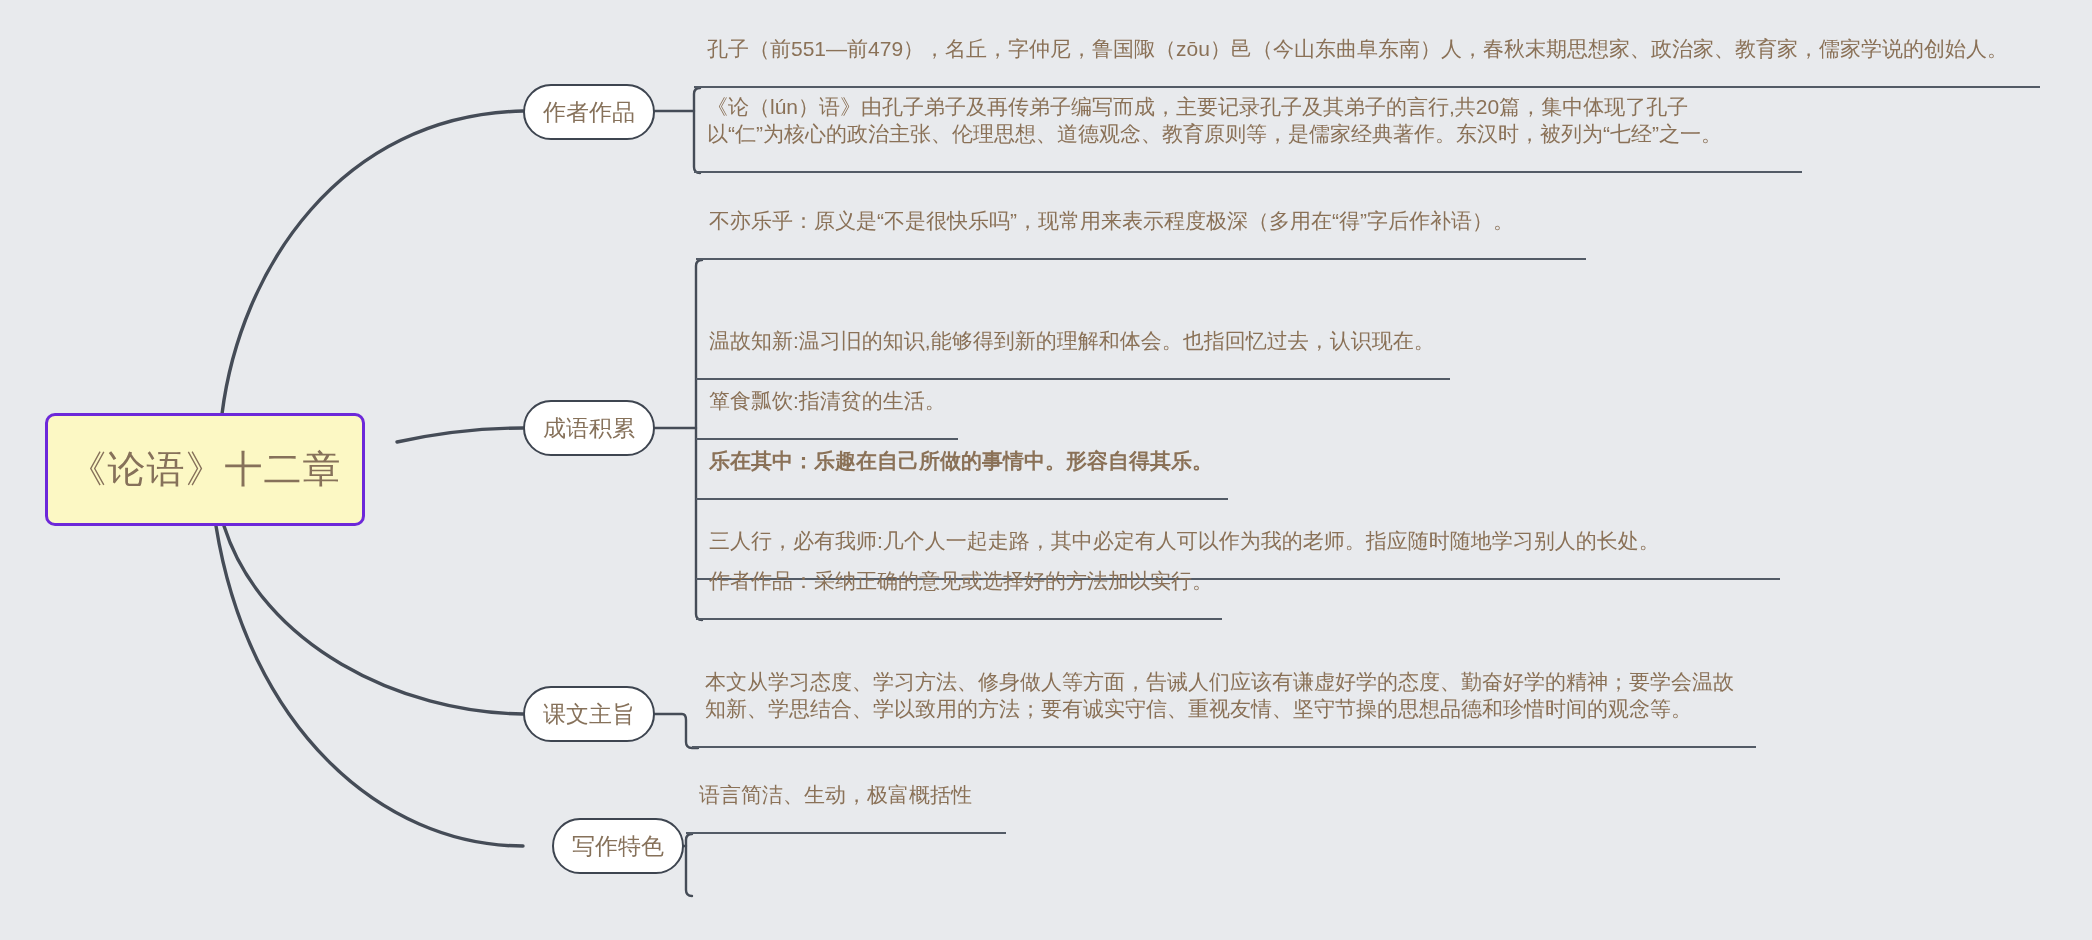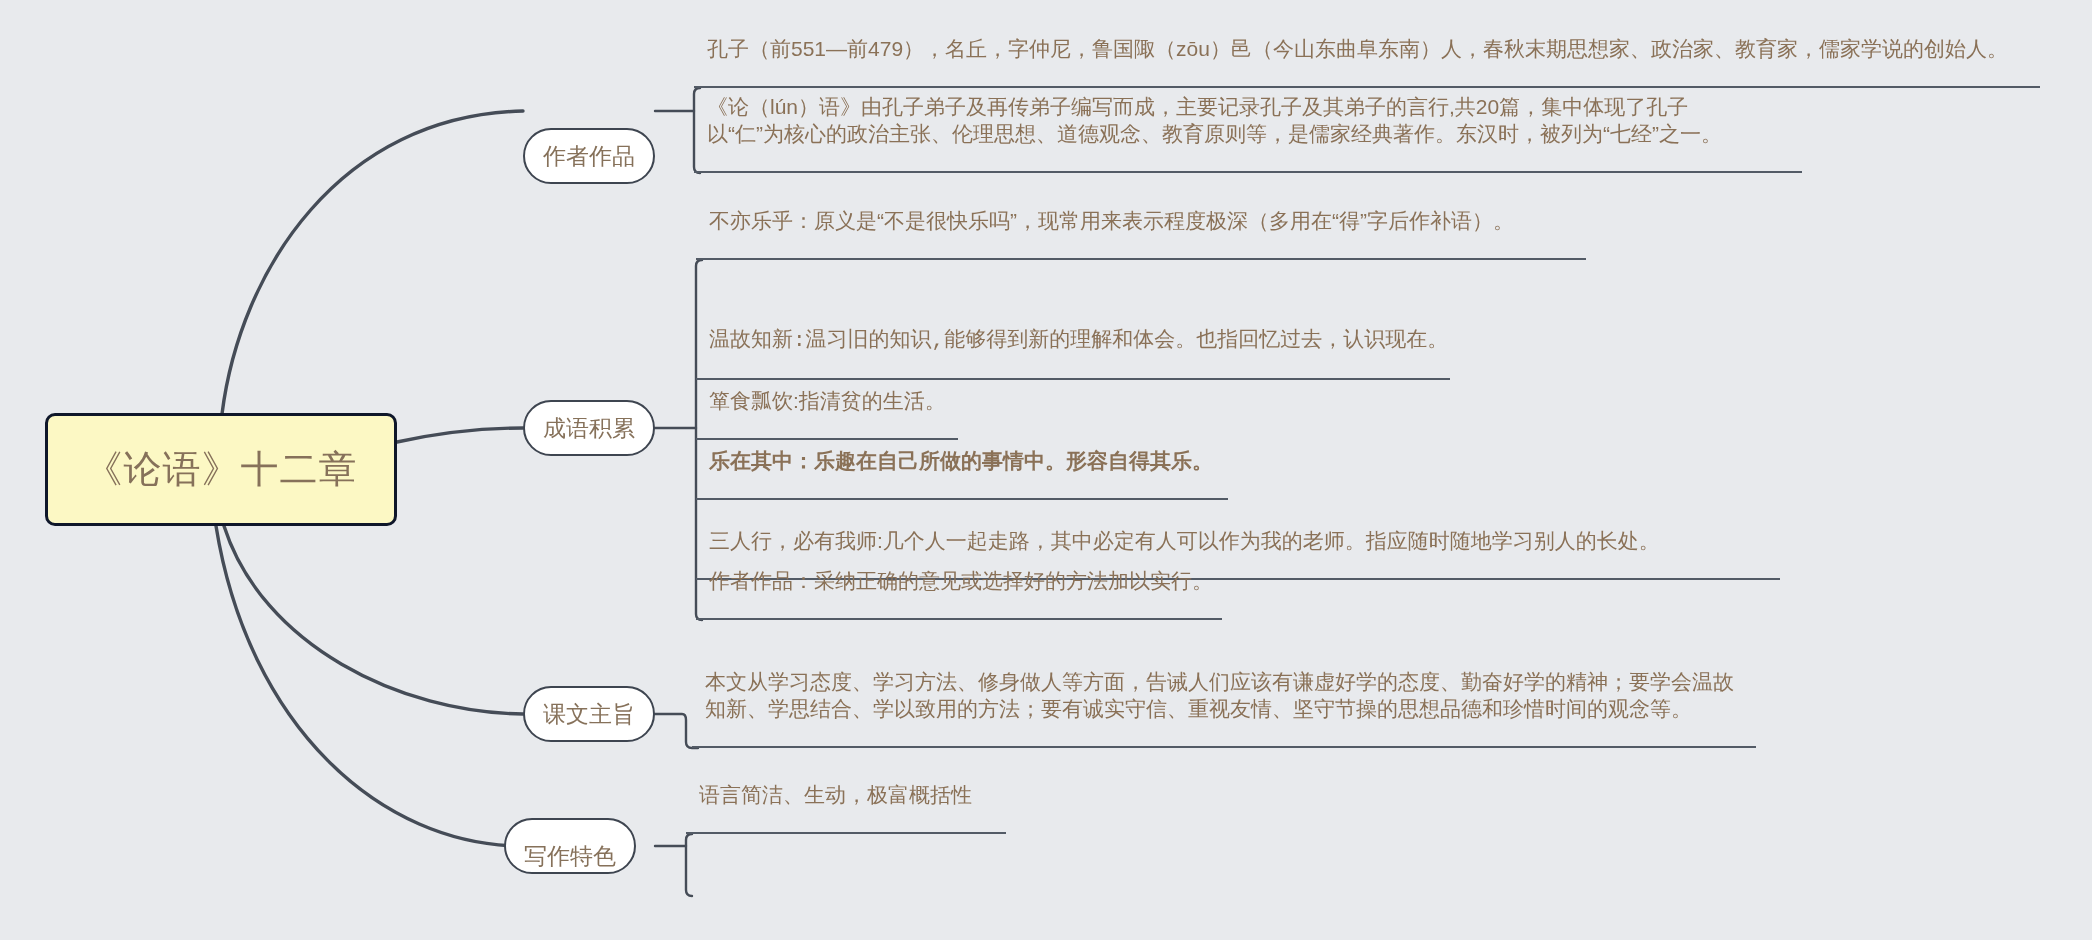--- a/index.html
+++ b/index.html
@@ -5,22 +5,22 @@
   html,body { margin:0; padding:0; }
   .canvas {
     position:relative; width:2092px; height:940px;
     background:#e8eaed; overflow:hidden;
     font-family:"Liberation Sans", sans-serif;
   }
   svg.links { position:absolute; left:0; top:0; width:2092px; height:940px; }
   .curve   { stroke:#454c57; stroke-width:3.4; fill:none; stroke-linecap:round; }
   .elbow   { stroke:#454c57; stroke-width:2.4; fill:none; stroke-linecap:round; }
   .root-node {
-    position:absolute; left:45px; top:413px; width:352px; height:113px;
-    background:#fcf8c4; border:3px solid #0f172a; border-radius:10px;
+    position:absolute; left:45px; top:413px; width:320px; height:113px;
+    background:#fcf8c4; border:3px solid #6d28d9; border-radius:10px;
     display:flex; align-items:center; justify-content:center;
     font-size:38px; letter-spacing:1px; color:#86715a; box-sizing:border-box;
   }
   .pill {
     position:absolute; width:132px; height:56px;
     background:#ffffff; border:2px solid #3e4550; border-radius:28px;
     display:flex; align-items:center; justify-content:center;
     font-size:23px; color:#86715a; box-sizing:border-box;
   }
   .leaf {
@@ -52,45 +52,45 @@
     <path class="elbow" d="M 655,714 H 682 Q 686,714 686,720 V 742 Q 686,748 692,748 H 698"></path>
 
     <path class="elbow" d="M 655,846 H 686"></path>
     <path class="elbow" d="M 692,834 Q 686,834 686,840 V 890 Q 686,896 692,896"></path>
   </svg>
 
   <div class="root-node">
     <span class="txt">《论语》十二章</span>
   </div>
 
-  <div class="pill" style="left:523px; top:84px;margin-top:44px;">
+  <div class="pill" style="left:523px; top:84px;">
     <span>作者作品</span>
   </div>
   <div class="pill" style="left:523px; top:400px;">
     <span>成语积累</span>
   </div>
   <div class="pill" style="left:523px; top:686px;">
     <span>课文主旨</span>
   </div>
-  <div class="pill" style="left:504px; top:818px;align-items:flex-end;">
+  <div class="pill" style="left:552px; top:818px;">
     <span>写作特色</span>
   </div>
 
   <div class="leaf" style="left:694px; top:50px; width:1346px; height:38px;">
     <span class="txt">孔子（前551—前479），名丘，字仲尼，鲁国陬（zōu）邑（今山东曲阜东南）人，春秋末期思想家、政治家、教育家，儒家学说的创始人。</span>
   </div>
   <div class="leaf" style="left:694px; top:97px; width:1108px; height:76px;">
     <span class="txt">《论（lún）语》由孔子弟子及再传弟子编写而成，主要记录孔子及其弟子的言行,共20篇，集中体现了孔子
 以“仁”为核心的政治主张、伦理思想、道德观念、教育原则等，是儒家经典著作。东汉时，被列为“七经”之一。</span>
   </div>
 
   <div class="leaf" style="left:696px; top:222px; width:890px; height:38px;">
     <span class="txt">不亦乐乎：原义是“不是很快乐吗”，现常用来表示程度极深（多用在“得”字后作补语）。</span>
   </div>
-  <div class="leaf" style="left:696px; top:342px; width:754px; height:38px;font-family:Liberation Mono, monospace;">
+  <div class="leaf" style="left:696px; top:342px; width:754px; height:38px;">
     <span class="txt">温故知新:温习旧的知识,能够得到新的理解和体会。也指回忆过去，认识现在。</span>
   </div>
   <div class="leaf" style="left:696px; top:402px; width:262px; height:38px;">
     <span class="txt">箪食瓢饮:指清贫的生活。</span>
   </div>
   <div class="leaf" style="left:696px; top:462px; width:532px; height:38px;font-weight:bold;">
     <span class="txt">乐在其中：乐趣在自己所做的事情中。形容自得其乐。</span>
   </div>
   <div class="leaf" style="left:696px; top:522px; width:1084px; height:38px;margin-top:20px;">
     <span class="txt">三人行，必有我师:几个人一起走路，其中必定有人可以作为我的老师。指应随时随地学习别人的长处。</span>

